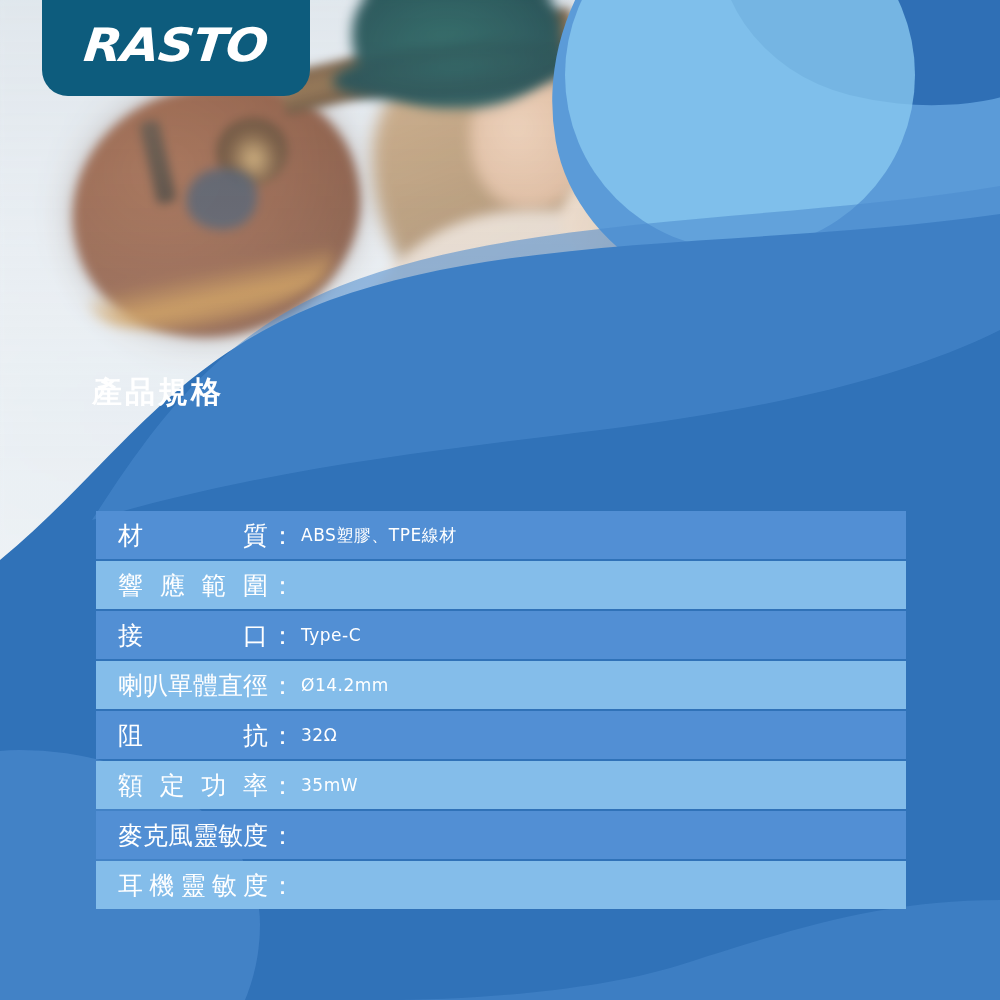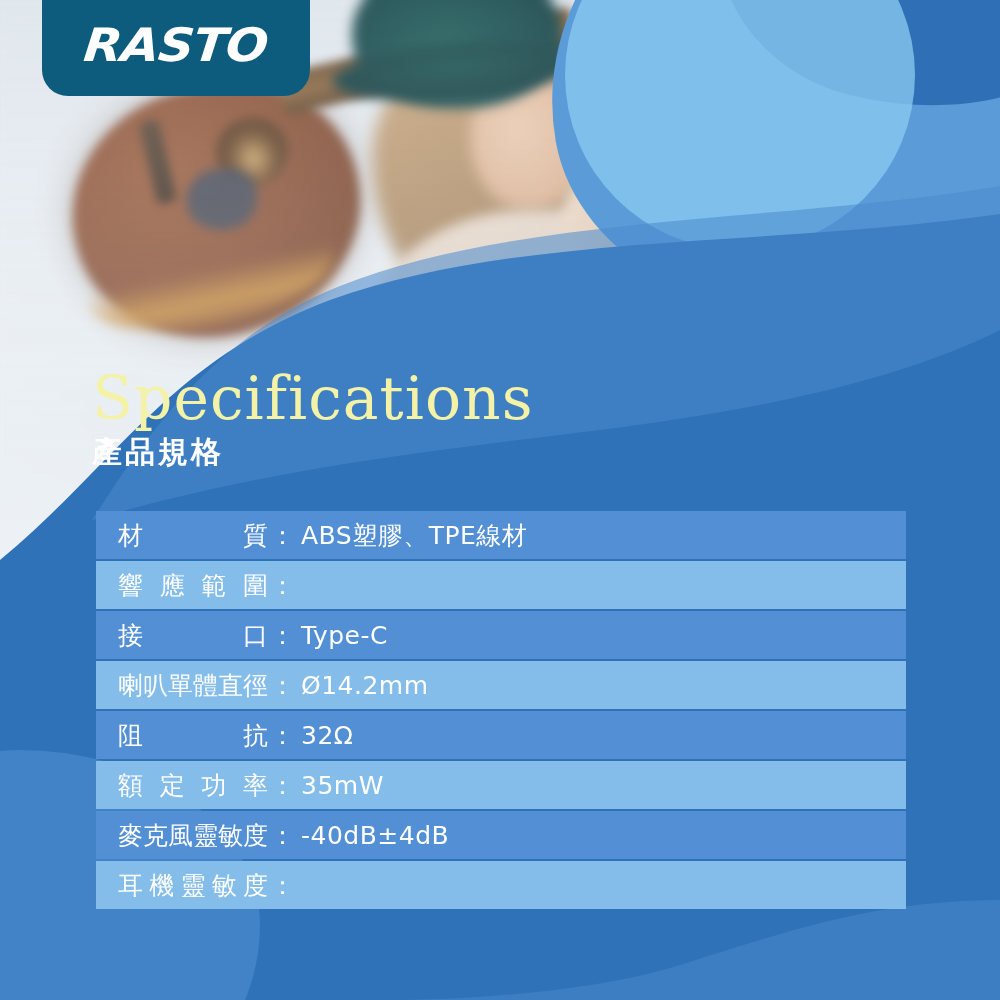--- a/index.html
+++ b/index.html
@@ -312,21 +312,21 @@
     color: #ffffff;
   }
   .spec-sep {
     font-family: "DejaVu Sans", "Liberation Sans", sans-serif;
     font-size: 25px;
     color: #ffffff;
     padding: 0 2px;
   }
   .spec-value {
     font-family: "DejaVu Sans", "Liberation Sans", sans-serif;
-    font-size: 25px;
+    font-size: 17px;
     color: #ffffff;
     letter-spacing: .5px;
     padding-left: 4px;
     white-space: nowrap;
   }
 </style>
 </head>
 <body>
 
 <div id="page">
@@ -358,21 +358,20 @@
   <div class="panel"></div>
   <div class="panel-wave-light"></div>
   <div class="blob-bottom-left"></div>
   <div class="wave-bottom-right"></div>
 
   <div class="logo-box">
     <span class="logo-text">RASTO</span>
   </div>
 
   <div class="heading-wrap">
-    <div class="heading-en">Specifications</div>
     <div class="heading-zh">產品規格</div>
   </div>
 
   <div class="spec-table">
       <div class="spec-row odd">
         <span class="spec-label">
           <span>材</span>
           <span>質</span>
         </span>
         <span class="spec-sep">：</span>
@@ -428,21 +427,20 @@
       <div class="spec-row odd">
         <span class="spec-label">
           <span>麥</span>
           <span>克</span>
           <span>風</span>
           <span>靈</span>
           <span>敏</span>
           <span>度</span>
         </span>
         <span class="spec-sep">：</span>
-        <span class="spec-value">-40dB±4dB</span>
       </div>
       <div class="spec-row even">
         <span class="spec-label">
           <span>耳</span>
           <span>機</span>
           <span>靈</span>
           <span>敏</span>
           <span>度</span>
         </span>
         <span class="spec-sep">：</span>

